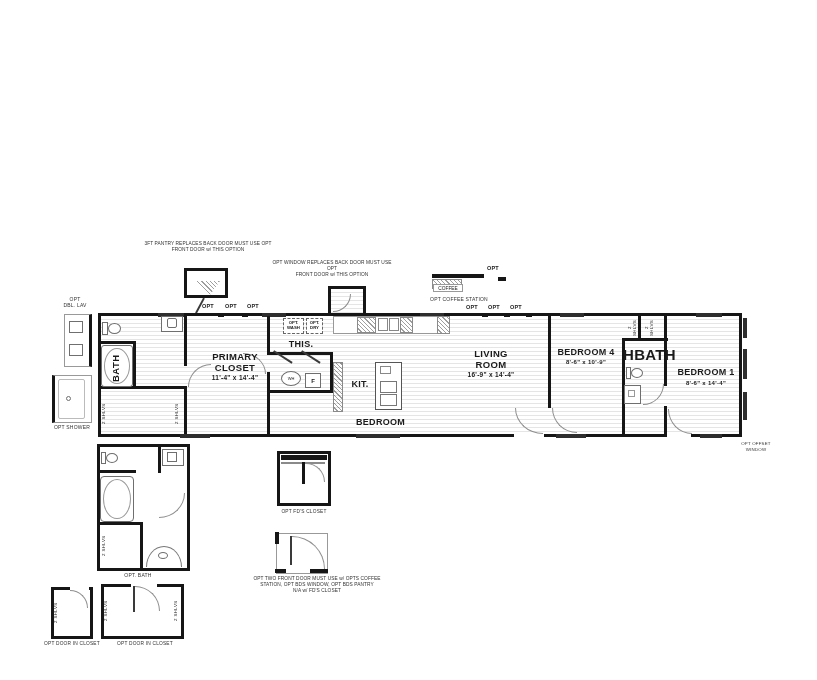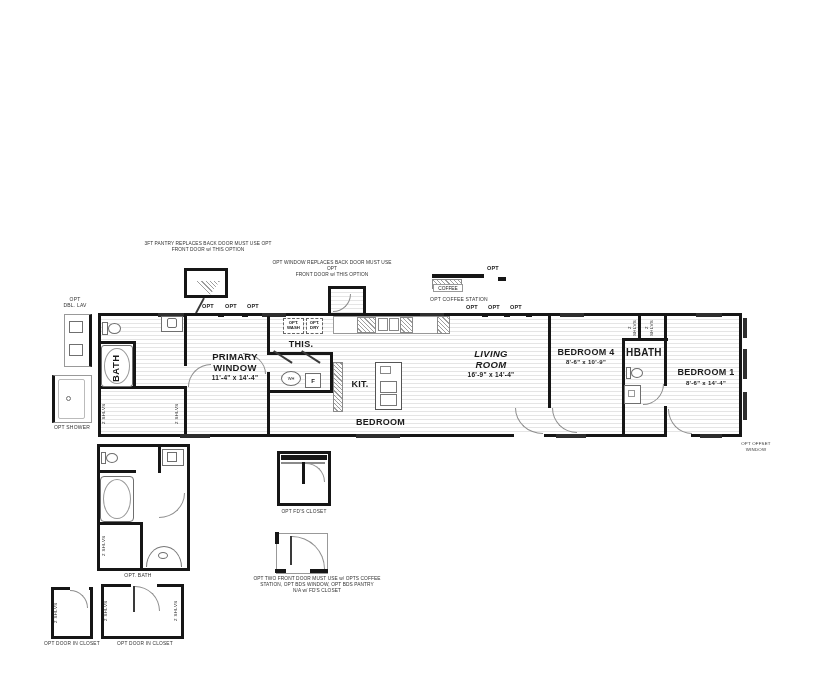--- a/index.html
+++ b/index.html
@@ -123,21 +123,21 @@
   <div class="abs oval" style="left:108px;top:323px;width:13px;height:11px;"></div>
   <div class="abs fx" style="left:101px;top:345px;width:32px;height:42px;border-radius:3px;"></div>
   <div class="abs oval" style="left:104px;top:348px;width:26px;height:36px;border-color:#9a9a9a;"></div>
   <div class="abs vbig" style="left:110px;top:349px;width:16px;height:38px;">BATH</div>
   <div class="abs fx" style="left:161px;top:316px;width:22px;height:16px;"></div>
   <div class="abs fx" style="left:167px;top:318px;width:10px;height:10px;border-radius:2px;"></div>
   <div class="abs vlbl" style="left:101px;top:396px;width:9px;height:36px;">2 SHLVS</div>
   <div class="abs vlbl" style="left:174px;top:396px;width:9px;height:36px;">2 SHLVS</div>
 
   <div class="abs room" style="left:200px;top:352px;width:70px;">PRIMARY
-WINDOW</div>
+CLOSET</div>
   <div class="abs dim" style="left:198px;top:374px;width:74px;">11'-4" x  14'-4"</div>
 
   <div class="abs dash" style="left:283px;top:318px;width:21px;height:16px;">OPT.
 WASH</div>
   <div class="abs dash" style="left:306px;top:318px;width:17px;height:16px;">OPT.
 DRY</div>
   <div class="abs room" style="left:278px;top:339px;width:46px;font-size:9px;">THIS.</div>
   <div class="abs leaf" style="left:272px;top:356px;width:22px;height:1.5px;transform:rotate(33deg);"></div>
   <div class="abs leaf" style="left:300px;top:356px;width:22px;height:1.5px;transform:rotate(33deg);"></div>
   <div class="abs oval" style="left:281px;top:371px;width:20px;height:15px;font-size:4px;text-align:center;line-height:14px;">WH</div>
@@ -150,27 +150,27 @@
   <div class="abs hatch" style="left:400px;top:317px;width:13px;height:16px;"></div>
   <div class="abs hatch" style="left:437px;top:316px;width:13px;height:18px;"></div>
   <div class="abs hatch" style="left:333px;top:362px;width:10px;height:50px;"></div>
   <div class="abs fx" style="left:375px;top:362px;width:27px;height:48px;border-color:#555;"></div>
   <div class="abs fx" style="left:380px;top:366px;width:11px;height:8px;border-color:#888;"></div>
   <div class="abs fx" style="left:380px;top:381px;width:17px;height:12px;border-color:#777;"></div>
   <div class="abs fx" style="left:380px;top:394px;width:17px;height:12px;border-color:#777;"></div>
   <div class="abs room" style="left:346px;top:379px;width:28px;font-size:9px;">KIT.</div>
   <div class="abs room" style="left:356px;top:417px;width:46px;font-size:9px;">BEDROOM</div>
 
-  <div class="abs room" style="left:460px;top:349px;width:62px;font-style:italic;">LIVING
+  <div class="abs room" style="left:460px;top:349px;width:62px;">LIVING
 ROOM</div>
   <div class="abs dim" style="left:455px;top:371px;width:72px;">16'-9" x  14'-4"</div>
 
   <div class="abs room" style="left:553px;top:347px;width:66px;font-size:9px;">BEDROOM 4</div>
   <div class="abs dim" style="left:555px;top:359px;width:62px;font-size:6px;">8'-6" x  10'-9"</div>
-  <div class="abs room" style="left:623px;top:347px;width:42px;font-size:10px;">HBATH</div>
+  <div class="abs room" style="left:623px;top:347px;width:42px;font-size:15px;">HBATH</div>
   <div class="abs vlbl" style="left:627px;top:318px;width:9px;height:19px;">2 SHLVS</div>
   <div class="abs vlbl" style="left:644px;top:318px;width:9px;height:19px;">2 SHLVS</div>
   <div class="abs fx" style="left:626px;top:367px;width:5px;height:12px;"></div>
   <div class="abs oval" style="left:631px;top:368px;width:12px;height:10px;"></div>
   <div class="abs fx" style="left:624px;top:385px;width:17px;height:19px;"></div>
   <div class="abs fx" style="left:628px;top:390px;width:7px;height:7px;border-color:#999;"></div>
 
   <div class="abs room" style="left:672px;top:367px;width:68px;font-size:9px;">BEDROOM 1</div>
   <div class="abs dim" style="left:674px;top:380px;width:64px;font-size:6px;">8'-6" x  14'-4"</div>
   <div class="abs cap" style="left:734px;top:441px;width:44px;font-size:4.4px;">OPT OFFSET

